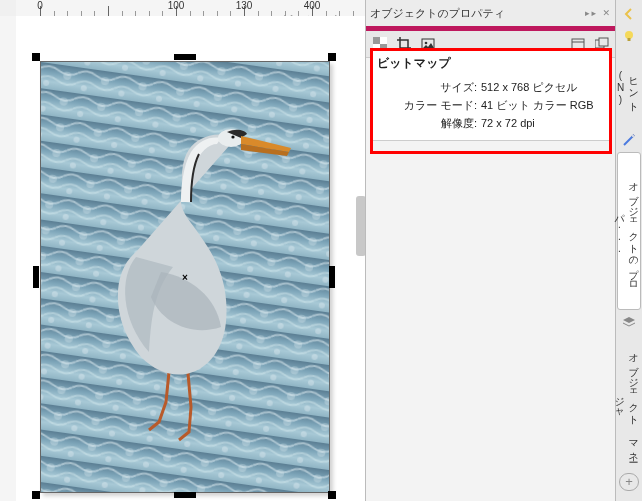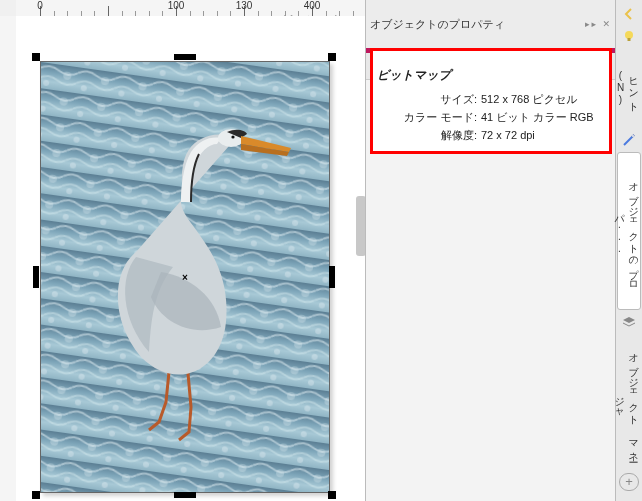--- a/index.html
+++ b/index.html
@@ -11,29 +11,29 @@
   .h-ruler .lbl{position:absolute;top:0;font-size:10px;color:#333;transform:translateX(-50%)}
   .h-ruler .unit{position:absolute;right:4px;top:12px;font-size:16px;color:#555}
   .canvas{position:absolute;left:16px;top:16px;right:276px;bottom:0;background:#fff;overflow:hidden}
   .page{position:absolute;left:24px;top:45px;width:288px;height:430px;background:#fff;border:1px solid #666;box-shadow:3px 3px 4px rgba(0,0,0,.18)}
   .handle{position:absolute;width:8px;height:8px;background:#000}
   .hor-bar{position:absolute;width:22px;height:6px;background:#000}
   .vert-bar{position:absolute;width:6px;height:22px;background:#000}
   .center-x{position:absolute;width:10px;height:10px;display:flex;align-items:center;justify-content:center;font-weight:bold;color:#000;font-size:10px}
   .scrollchunk{position:absolute;right:0;top:180px;width:10px;height:60px;background:#c8c8c8;border-radius:3px}
   .panel{position:absolute;right:26px;top:0;width:250px;bottom:0;background:#f3f3f3;border-left:1px solid #bbb}
-  .panel-title{height:18px;line-height:18px;padding:15px 4px;font-size:11px;color:#333;background:#ececec;border-bottom:5px solid #be185d}
+  .panel-title{height:18px;line-height:18px;padding:4px 4px;font-size:11px;color:#333;background:#ececec;border-bottom:5px solid #be185d}
   .panel-title .arrows{float:right;color:#888;font-size:9px;letter-spacing:2px}
   .iconbar{height:26px;background:#e8e8e8;border-bottom:1px solid #ccc;display:flex;align-items:center;padding:0 4px;gap:4px}
   .iconbar .spacer{flex:1}
   .ico{width:18px;height:18px;display:flex;align-items:center;justify-content:center;border:1px solid transparent;border-radius:2px}
   .ico svg{width:14px;height:14px}
   .content{position:absolute;left:4px;right:4px;top:48px;background:#fff;border:1px solid #ccc;padding:4px 6px 8px}
   .hl{position:absolute;left:4px;right:4px;top:48px;height:100px;border:3px solid #ff0000;pointer-events:none}
-  .content h4{margin:14px 0 6px;font-size:12px;font-style:italic;font-weight:bold}
+  .content h4{margin:2px 0 6px;font-size:12px;font-weight:bold}
   .kv{display:flex;font-size:11px;line-height:18px}
   .kv .k{flex:0 0 100px;text-align:right;padding-right:4px}
   .kv .v{flex:1}
   .sidetabs{position:absolute;right:0;top:0;width:26px;bottom:0;background:#e8e8e8;border-left:1px solid #bbb;display:flex;flex-direction:column;align-items:center;padding-top:4px;gap:2px}
   .sidetabs .tab{width:22px;writing-mode:vertical-rl;text-orientation:upright;font-size:10px;padding:6px 0;text-align:center;border:1px solid transparent;border-radius:3px;color:#333;letter-spacing:1px;cursor:pointer}
   .sidetabs .tab.active{background:#fff;border-color:#bbb}
   .sidetabs .tabicon{width:18px;height:18px;margin:2px 0;display:flex;align-items:center;justify-content:center}
   .sidetabs .tabicon svg{width:14px;height:14px}
   .sidetabs .plus{margin-top:auto;margin-bottom:10px;width:18px;height:18px;border:1px solid #aaa;border-radius:9px;color:#888;display:flex;align-items:center;justify-content:center;font-size:13px}
   .heron{width:100%;height:100%}

